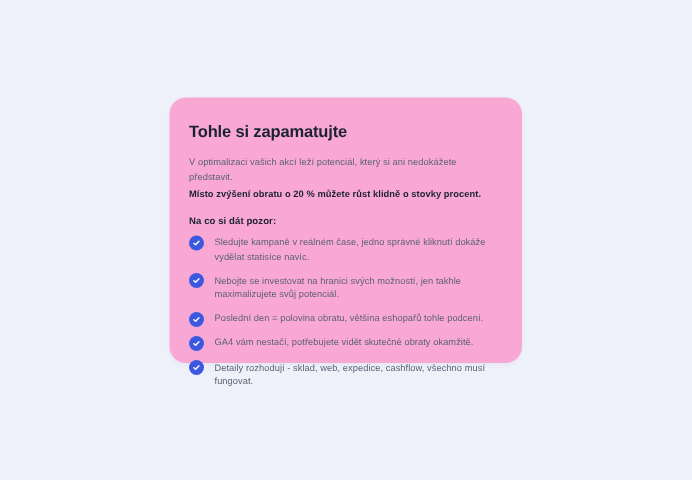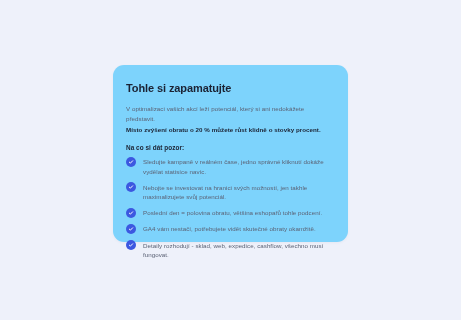--- a/index.html
+++ b/index.html
@@ -18,21 +18,21 @@
     width: 461px;
     height: 320px;
     background: #eef1fa;
   }
   .card {
     position: absolute;
     left: 113px;
     top: 65px;
     width: 235px;
     height: 177px;
-    background: #7dd3fc;
+    background: #f9a8d4;
     border-radius: 11px;
     box-shadow: 0 1px 3px rgba(40, 50, 90, 0.045);
     box-sizing: border-box;
     padding: 17px 14px 10px 13px;
   }
   .card-title {
     font-size: 11px;
     font-weight: bold;
     color: #1b2233;
     letter-spacing: -0.1px;

